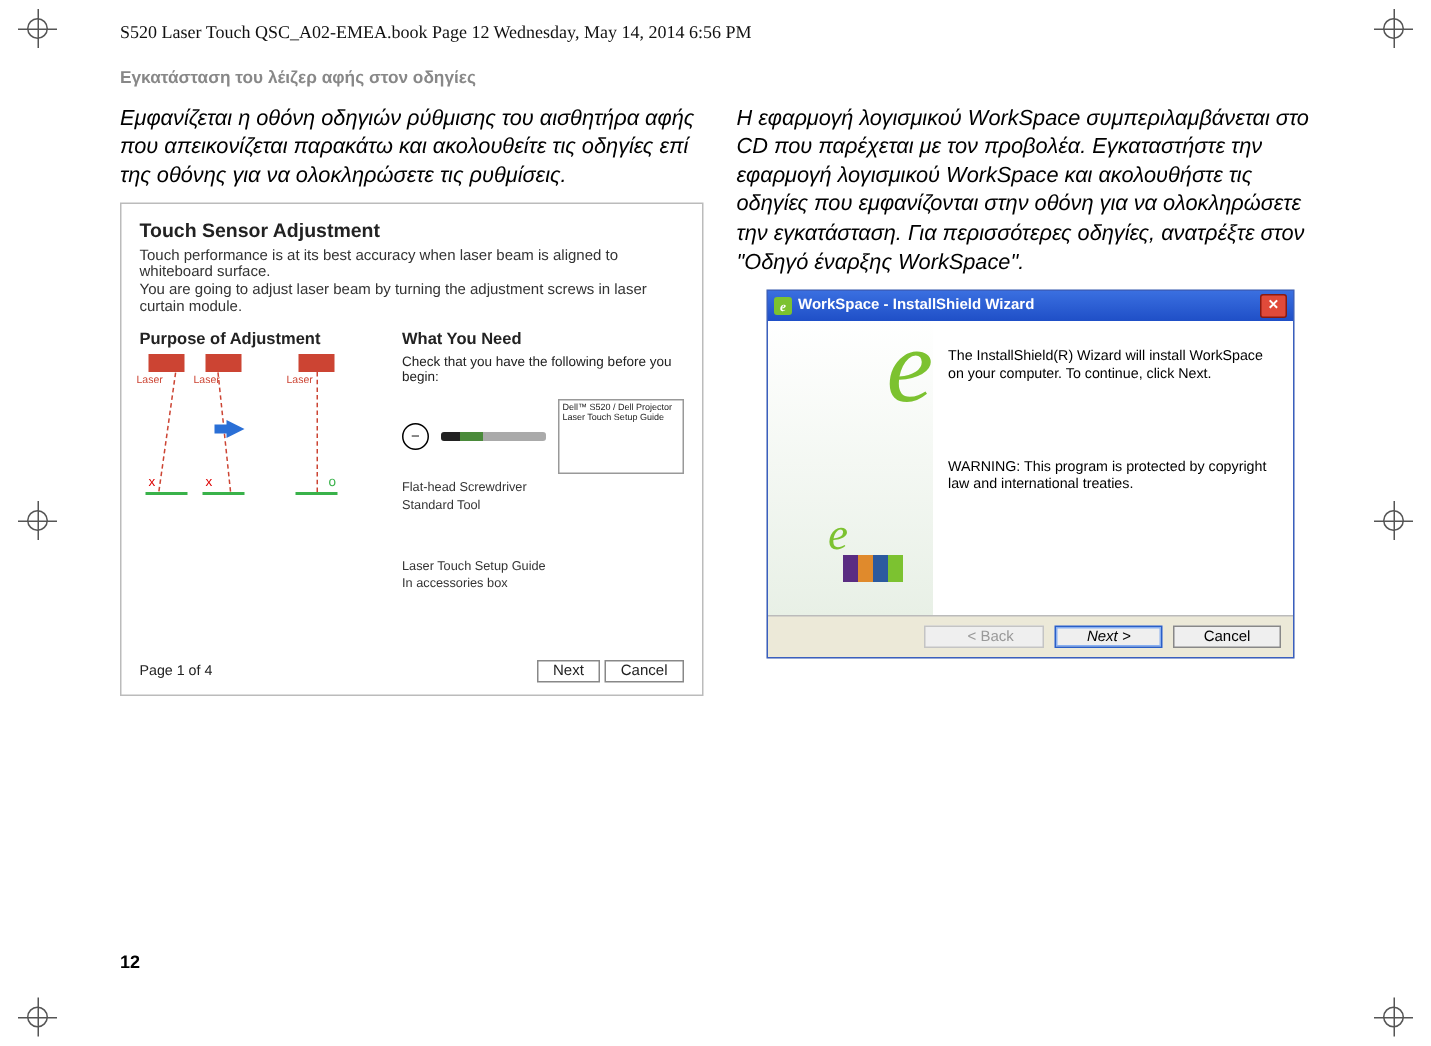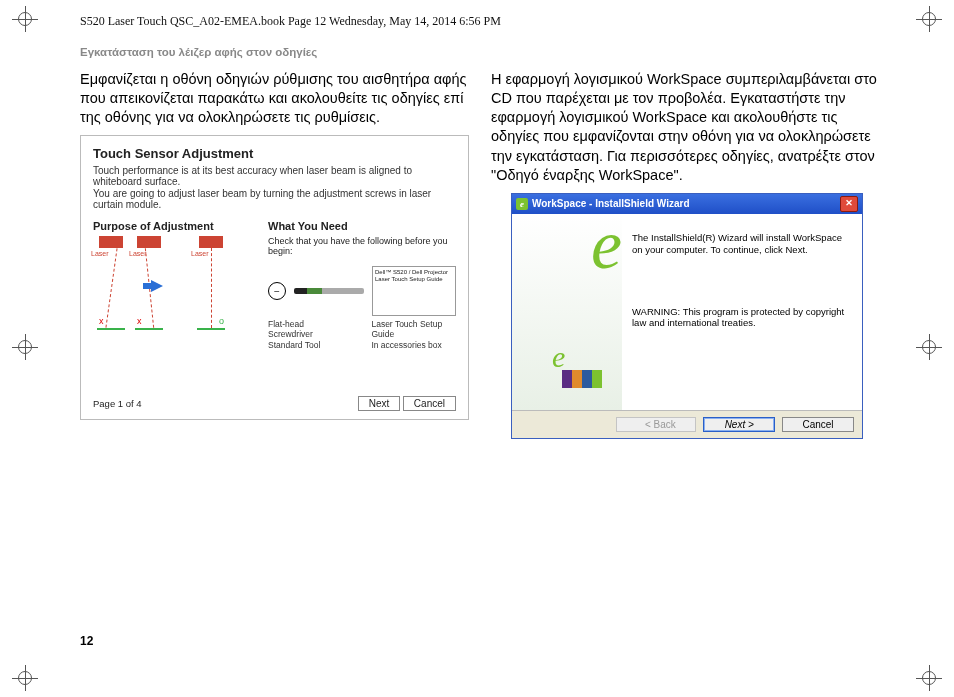--- a/index.html
+++ b/index.html
@@ -26,21 +26,21 @@
     position:absolute;
     left:80px; top:46px;
     width:800px; height:610px;
   }
   .running-head {
     font-size:11.5px; color:#888; font-weight:bold;
     margin-bottom:6px;
   }
   .cols { display:flex; gap:22px; }
   .col { flex:1 1 0; }
-  .body-text { font-size:14.5px; line-height:1.32; margin:6px 0 8px 0; }
+  .body-text { font-size:14.5px; line-height:1.32; margin:6px 0 8px 0;font-style:italic; }
   h2.section {
     font-size:18px; font-weight:700;
     margin:2px 0 8px 0; line-height:1.2;
   }
   .page-num {
     position:absolute; left:0; bottom:8px;
     font-weight:700; font-size:12px;
   }
 
   
@@ -218,21 +218,21 @@
           <div class="ss-right">
             <div class="ss-h">What You Need</div>
             <div style="font-size:9px;">Check that you have the following before you begin:</div>
             <div class="need-row" style="margin-top:10px;">
               <div class="circle-icon">−</div>
               <div class="screwdriver"></div>
               <div class="guide-box">Dell™ S520 / Dell Projector
 Laser Touch
 Setup Guide</div>
             </div>
-            <div style="display:flex; gap:30px; margin-top:2px;">
+            <div style="display:flex; gap:30px; margin-top:2px;flex-direction:column;">
               <div>
                 <div class="caption">Flat-head Screwdriver</div>
                 <div class="caption">Standard Tool</div>
               </div>
               <div>
                 <div class="caption">Laser Touch Setup Guide</div>
                 <div class="caption">In accessories box</div>
               </div>
             </div>
           </div>

